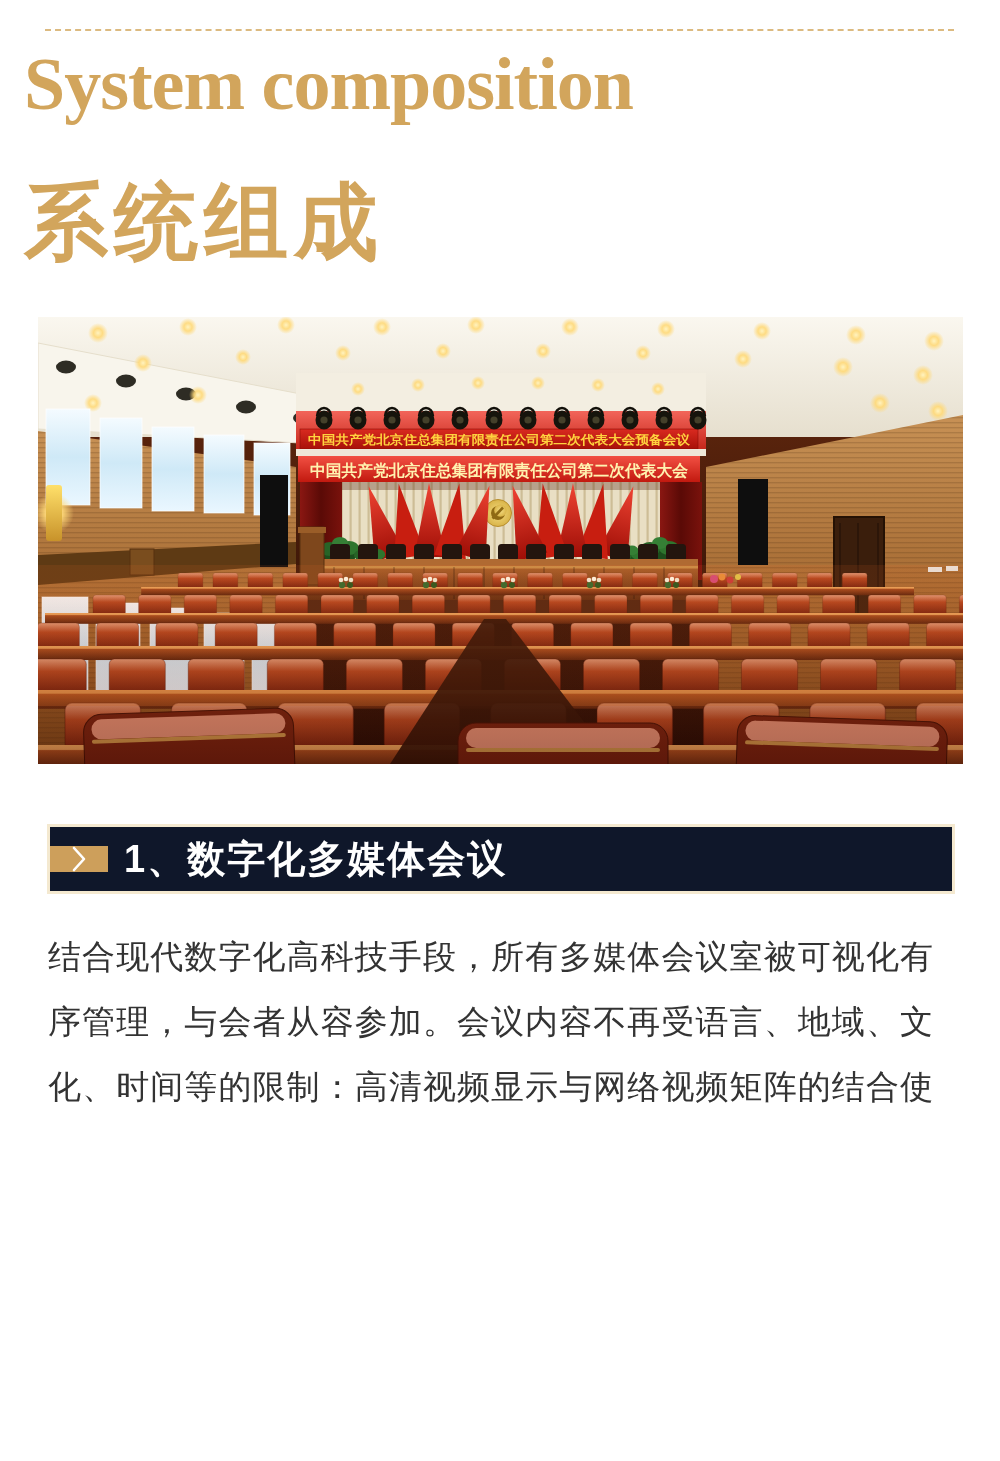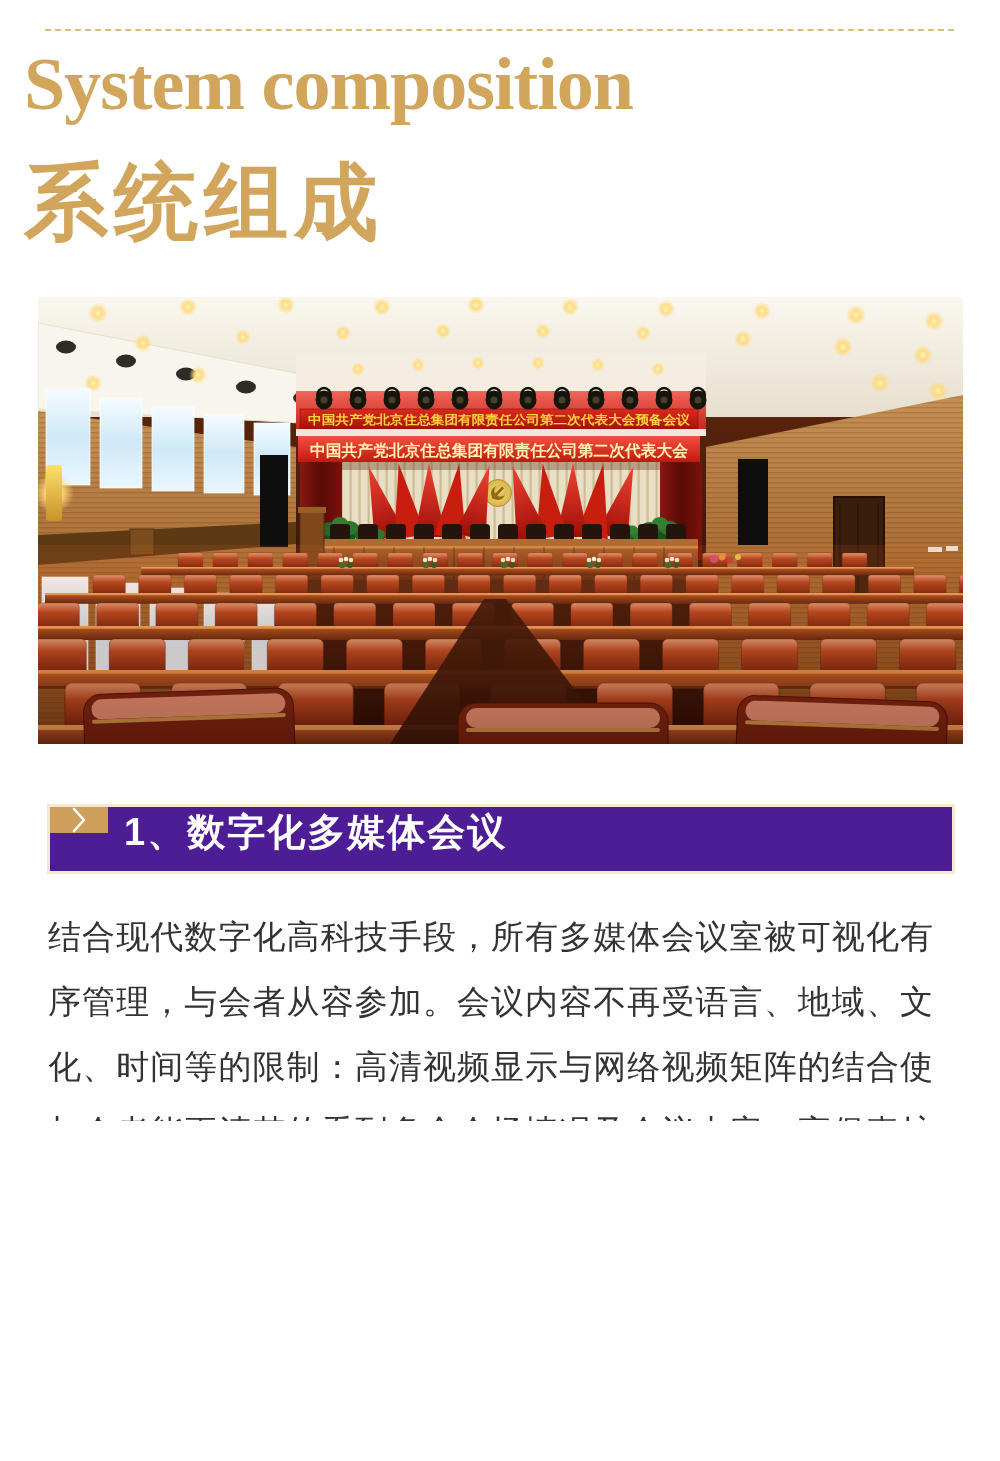--- a/index.html
+++ b/index.html
@@ -1,27 +1,27 @@
 <!DOCTYPE html>
 <html><head>
 <meta charset="utf-8">
 <style>
   html,body{margin:0;padding:0;background:#ffffff;}
   .page{position:relative;width:1000px;height:1121px;background:#ffffff;overflow:hidden;
         font-family:"Liberation Sans",sans-serif;}
   .dash{border:none;border-top:2px dashed #DCBA80;margin:29px 46px 0 45px;}
   .title-en{margin:16px 0 0 24px;font-family:"Liberation Serif","DejaVu Serif",serif;
             font-weight:bold;font-size:74px;line-height:1;color:#D2A55C;letter-spacing:-1px;}
-  .title-zh{margin:40px 0 0 24px;font-family:"Liberation Serif","DejaVu Serif",serif;
+  .title-zh{margin:60px 0 0 24px;font-family:"Liberation Serif","DejaVu Serif",serif;
             font-weight:bold;font-size:84px;line-height:1;color:#D2A55C;letter-spacing:6px;}
   .photo{margin:52px 0 0 38px;width:925px;height:447px;text-align:right;}
   .photo svg{display:block;width:925px;height:447px;}
   .lt{fill:url(#glowY);}
   .section-bar{margin:60px 45px 0 47px;height:70px;box-sizing:border-box;
-               border:3px solid #F4E9D0;background:#4c1d95;display:flex;align-items:flex-start;}
+               border:3px solid #F4E9D0;background:#0f172a;display:flex;align-items:center;}
   .bar-chip{width:58px;flex:0 0 58px;background:#CD9F5B;display:flex;align-items:center;justify-content:center;}
   .chev{width:14px;height:26px;stroke:#ffffff;stroke-width:2.6;fill:none;stroke-linecap:round;stroke-linejoin:round;}
   .bar-label{flex:1;display:flex;align-items:center;padding-left:16px;color:#ffffff;
              font-size:38px;font-weight:bold;letter-spacing:2px;}
   .body-text{margin:0;padding:30px 67px 0 48px;font-size:33px;line-height:65px;color:#333333;
              text-align:justify;}
   .svg-banner-text{font-family:"Liberation Sans",sans-serif;font-weight:bold;}
 </style>
 </head>
 <body>

